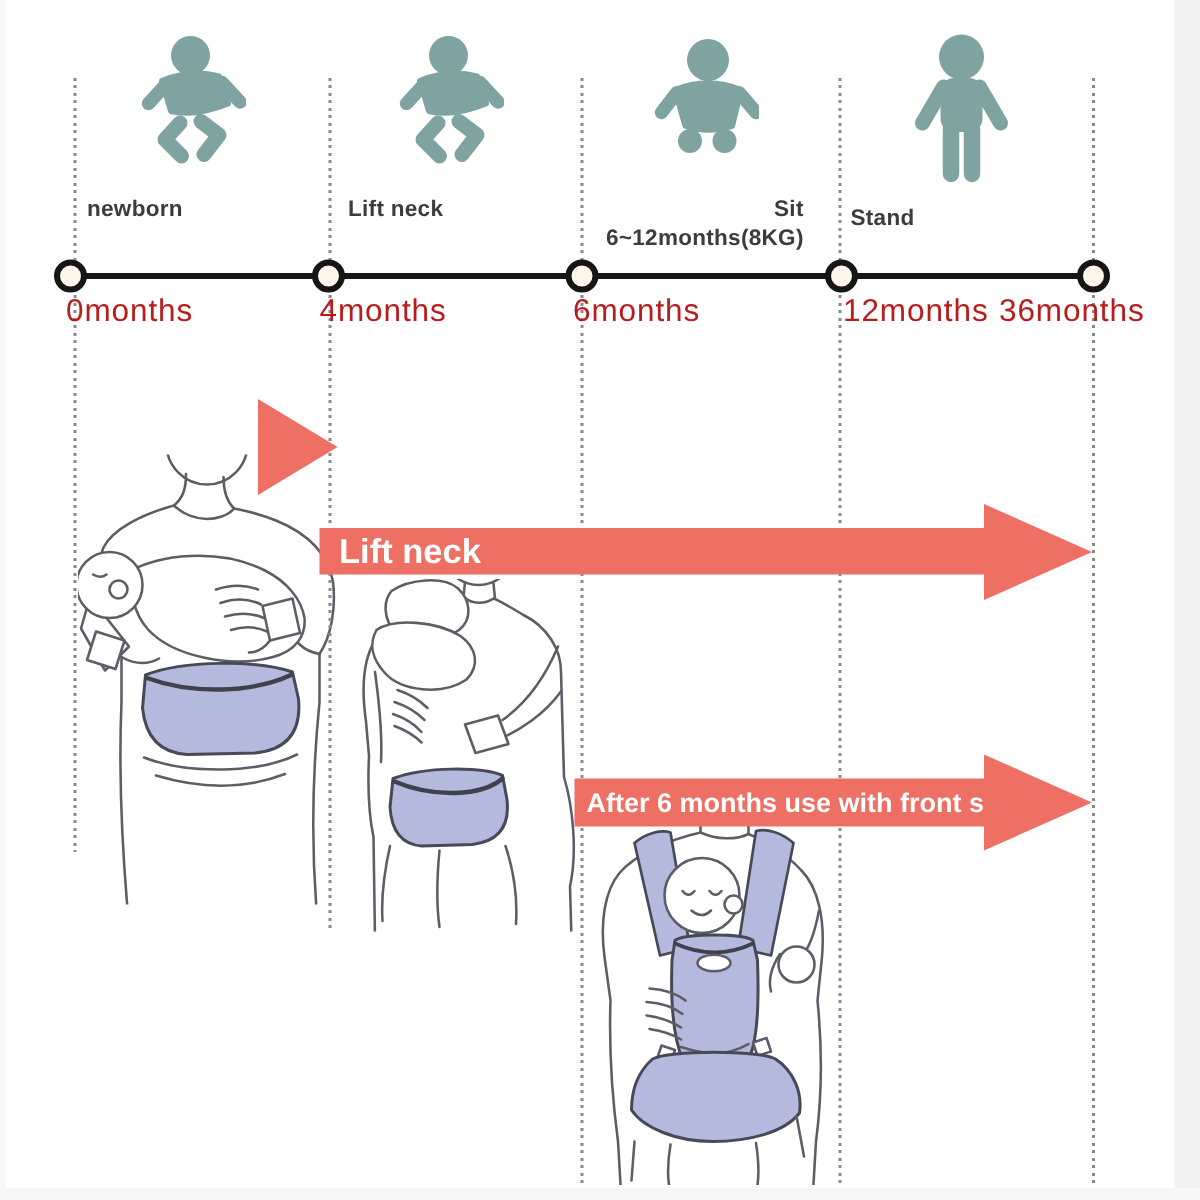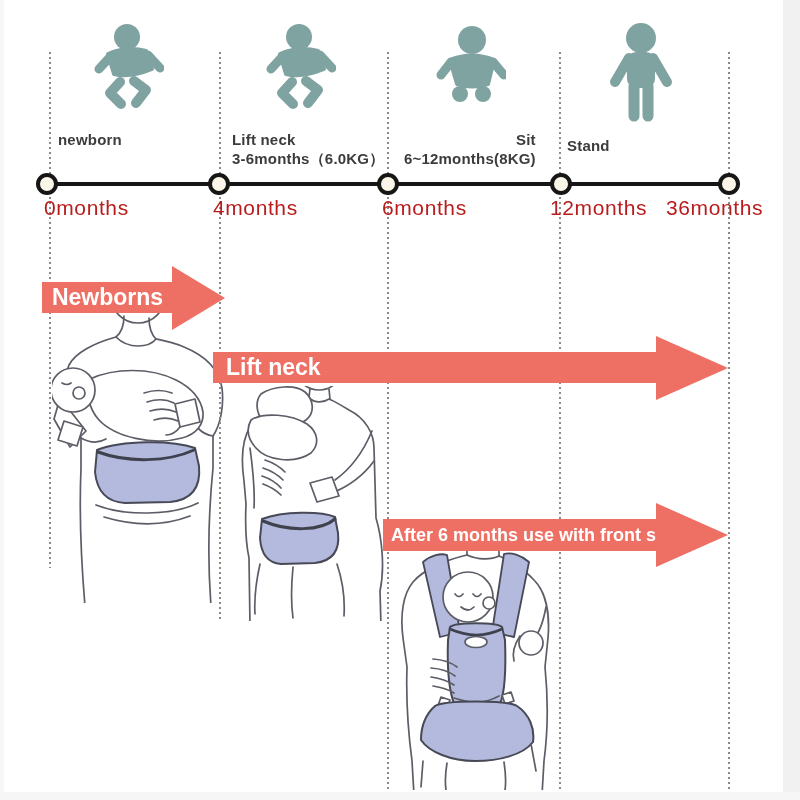--- a/index.html
+++ b/index.html
@@ -145,46 +145,42 @@
         <path d="M28,64 L28,94 M42,64 L42,94" fill="none" stroke-width="11"></path>
       </g>
     </svg>
   </div>
 
   <div class="stage-label" style="left:58px;top:130px;">
     <span>newborn</span>
   </div>
   <div class="stage-label" style="left:232px;top:130px;">
     <span>Lift neck</span>
-    <span class="rng">3-6months（6.0KG）</span>
   </div>
   <div class="stage-label" style="left:404px;top:130px;text-align:right;">
     <span>Sit</span>
     <span class="rng">6~12months(8KG)</span>
   </div>
   <div class="stage-label" style="left:567px;top:136px;">
     <span>Stand</span>
   </div>
 
   <div class="axis"></div>
   <div class="node" style="left:36px;"></div>
   <div class="node" style="left:208px;"></div>
   <div class="node" style="left:377px;"></div>
   <div class="node" style="left:550px;"></div>
   <div class="node" style="left:718px;"></div>
 
   <span class="tick" style="left:44px;">0months</span>
   <span class="tick" style="left:213px;">4months</span>
   <span class="tick" style="left:382px;">6months</span>
-  <span class="tick" style="left:550px;">12months</span>
+  <span class="tick" style="left:562px;">12months</span>
   <span class="tick" style="left:666px;">36months</span>
 
-  <div class="arrow-body" style="left:42px;top:282px;width:131px;height:31px;justify-content:center;">
-    <span class="arrow-label" style="font-size:23px;">Newborns</span>
-  </div>
   <div class="arrow-head" style="left:172px;top:266px;border-left:53px solid #ee6f64;"></div>
 
   <div class="arrow-body" style="left:213px;top:352px;width:444px;height:31px;padding-left:0;">
     <span class="arrow-label" style="font-size:23px;margin-left:13px;">Lift neck</span>
   </div>
   <div class="arrow-head" style="left:656px;top:336px;border-left:72px solid #ee6f64;"></div>
 
   <div class="arrow-body" style="left:383px;top:519px;width:274px;height:32px;">
     <span class="arrow-label" style="font-size:18px;margin-left:8px;">After 6 months use with front strap</span>
   </div>

